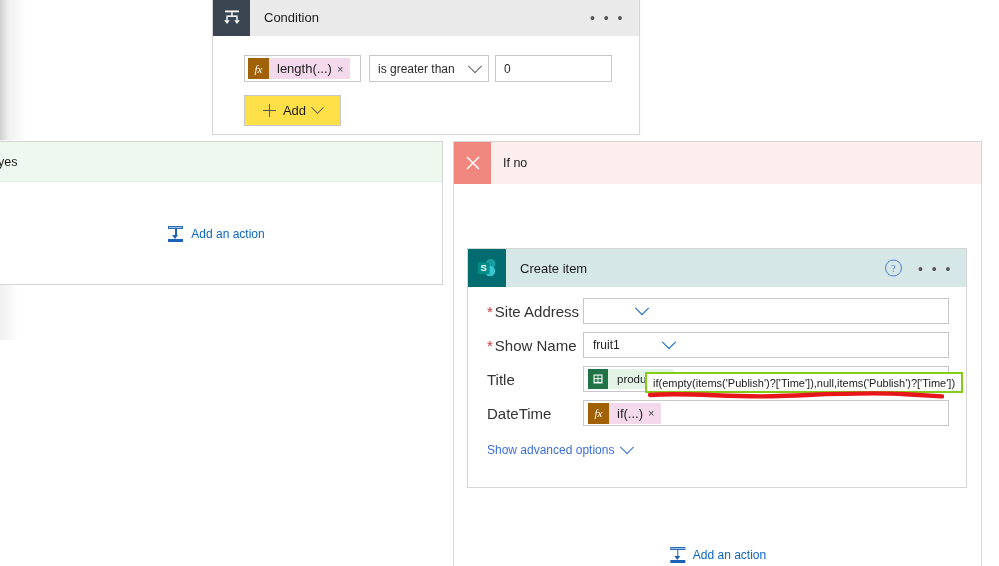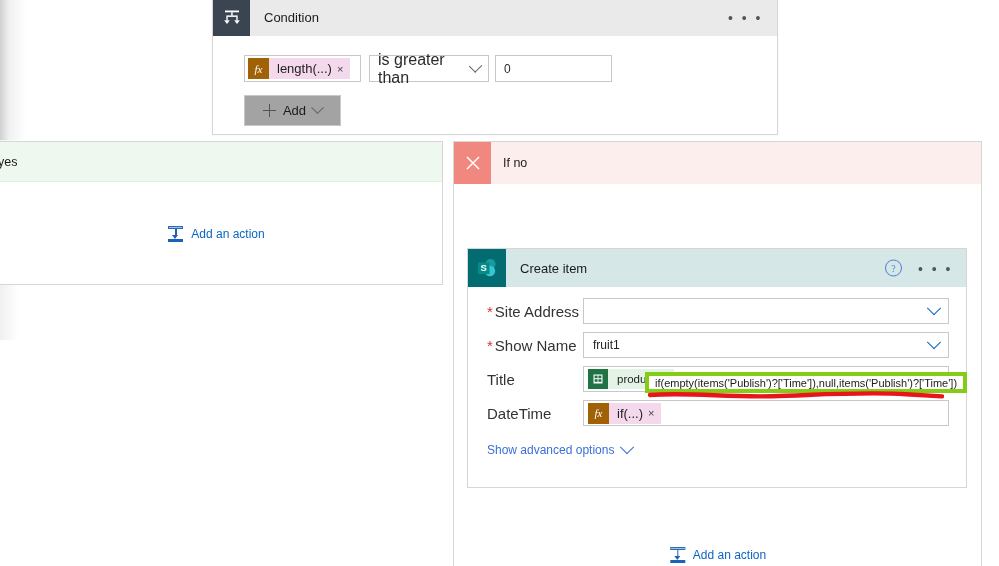--- a/index.html
+++ b/index.html
@@ -39,21 +39,21 @@
   .card {
     position: absolute;
     background: #ffffff;
     border: 1px solid #d6d6d6;
     box-sizing: border-box;
   }
 
   
   #condition-card {
     left: 212px; top: -1px;
-    width: 566px; height: 136px;
+    width: 428px; height: 136px;
     border-top: none;
     box-shadow: 0 0 2px rgba(0,0,0,0.06);
   }
   .cond-header {
     height: 37px;
     background: #eaeaea;
     display: flex;
     align-items: center;
     position: relative;
   }
@@ -96,21 +96,21 @@
     align-items: center;
   }
   #cond-operand-left { width: 117px; padding-left: 3px; }
   #cond-operator {
     width: 120px;
     margin-left: 8px;
     padding: 0 8px;
     justify-content: space-between;
     cursor: pointer;
   }
-  #cond-operator-label { font-size: 16px; color: #2b2b2b; }
+  #cond-operator-label { font-size: 12px; color: #2b2b2b; }
   #cond-value {
     width: 117px;
     margin-left: 6px;
     padding: 0 8px;
     font-size: 12px;
     color: #2b2b2b;
     cursor: text;
   }
 
   
@@ -156,21 +156,21 @@
     border-right-color: #666;
     border-bottom-color: #666;
   }
   .chev-blue { border-right-color: #0a66c2; border-bottom-color: #0a66c2; }
 
   
   #cond-add-button {
     margin-top: 13px;
     width: 95px; height: 29px;
     border: 1px solid #c8c8c8;
-    background: #a3a3a3;
+    background: #fde047;
     display: flex;
     align-items: center;
     justify-content: center;
     gap: 7px;
     cursor: pointer;
     font-size: 13px;
     color: #1b1b1b;
   }
   .plus-glyph {
     position: relative;
@@ -349,21 +349,21 @@
     background: #fff;
     box-sizing: border-box;
     display: flex;
     align-items: center;
     padding: 0 9px;
     font-size: 12px;
     color: #222;
     position: relative;
     cursor: text;
   }
-  .form-control.dropdown { justify-content: space-between; cursor: pointer; gap: 44px; }
+  .form-control.dropdown { cursor: pointer; gap: 44px; }
   .form-control.token-host { padding: 0 4px; }
 
   
   .excel-chip {
     display: inline-flex;
     align-items: center;
     background: #e3f3e6;
     height: 20px;
   }
   .excel-badge {
@@ -390,21 +390,21 @@
     font-size: 12px;
     cursor: pointer;
   }
 
   
   #expression-tooltip {
     position: absolute;
     left: 645px; top: 372px;
     height: 21px;
     background: #ffffff;
-    border: 4px solid #84cc16;
+    border: 2px solid #84cc16;
     display: flex;
     align-items: center;
     padding: 0 6px;
     font-size: 11px;
     color: #1b1b1b;
     white-space: nowrap;
     z-index: 30;
     box-sizing: border-box;
   }
   

